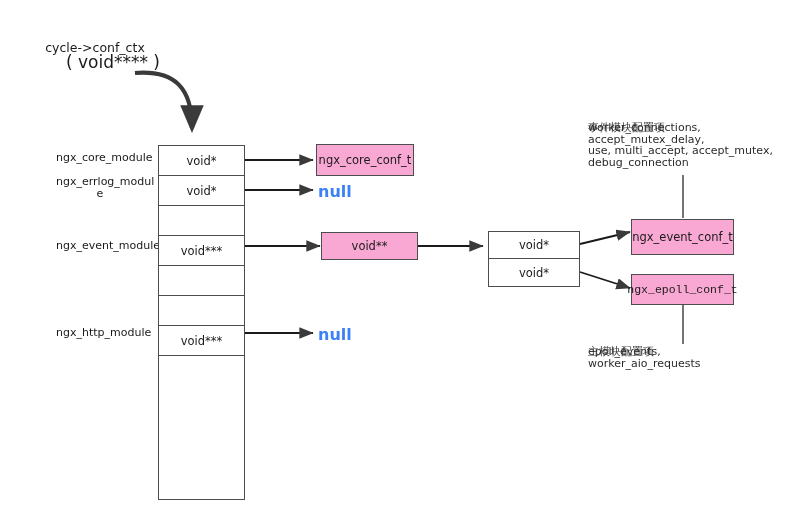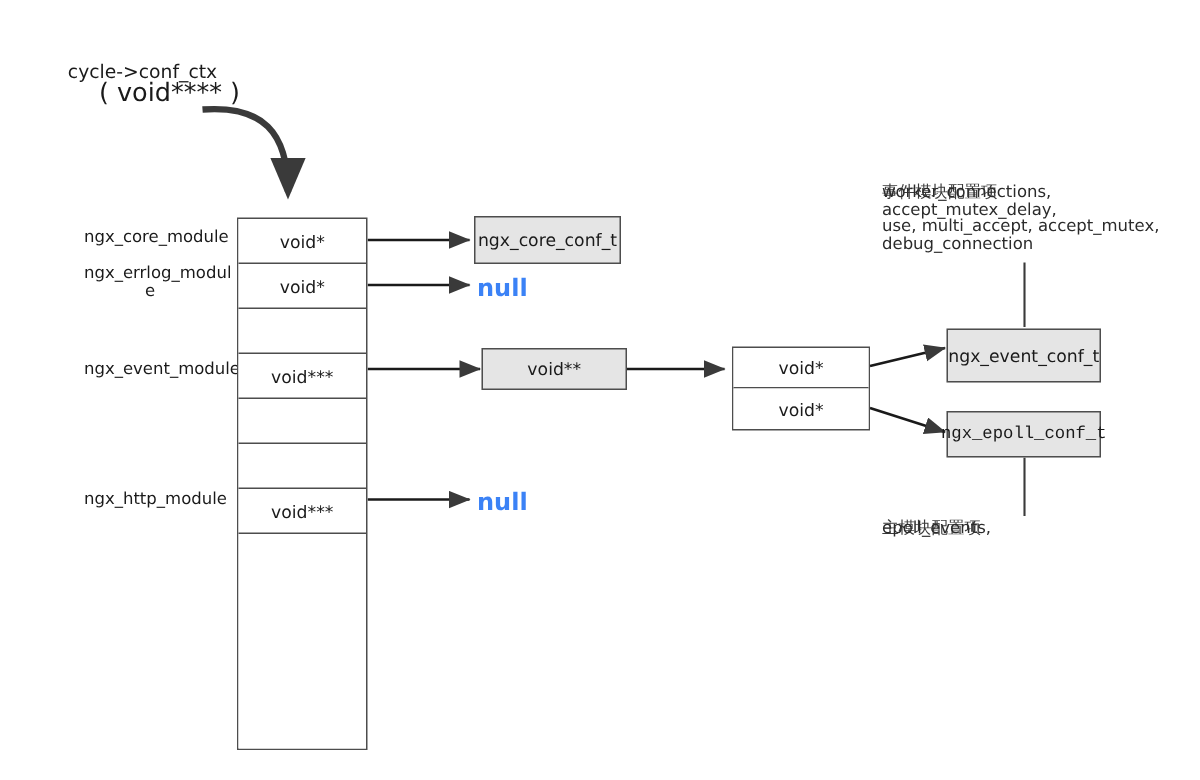--- a/index.html
+++ b/index.html
@@ -50,21 +50,21 @@
   .modlabel.wrap {
     white-space: normal;
     width: 88px;
     text-align: center;
     left: 56px;
   }
   
   .box {
     position: absolute;
     box-sizing: border-box;
-    background: #e5e5e5;
+    background: #f9a8d4;
     border: 1.6px solid #4d4d4d;
     color: #1a1a1a;
     font-size: 11.5px;
     display: flex;
     align-items: center;
     justify-content: center;
     text-align: center;
     line-height: 13px;
   }
   
@@ -219,16 +219,17 @@
       <div>use, multi_accept, accept_mutex,</div>
       <div>debug_connection</div>
     </div>
   </div>
 
   <div class="annot" style="left:588px; top:346px; width:190px; height:40px;">
 
     <div class="layer b">主模块配置项</div>
     <div class="layer">
       <div>epoll_events,</div>
+      <div>worker_aio_requests</div>
     </div>
   </div>
 
 </div>
 
 </body></html>

